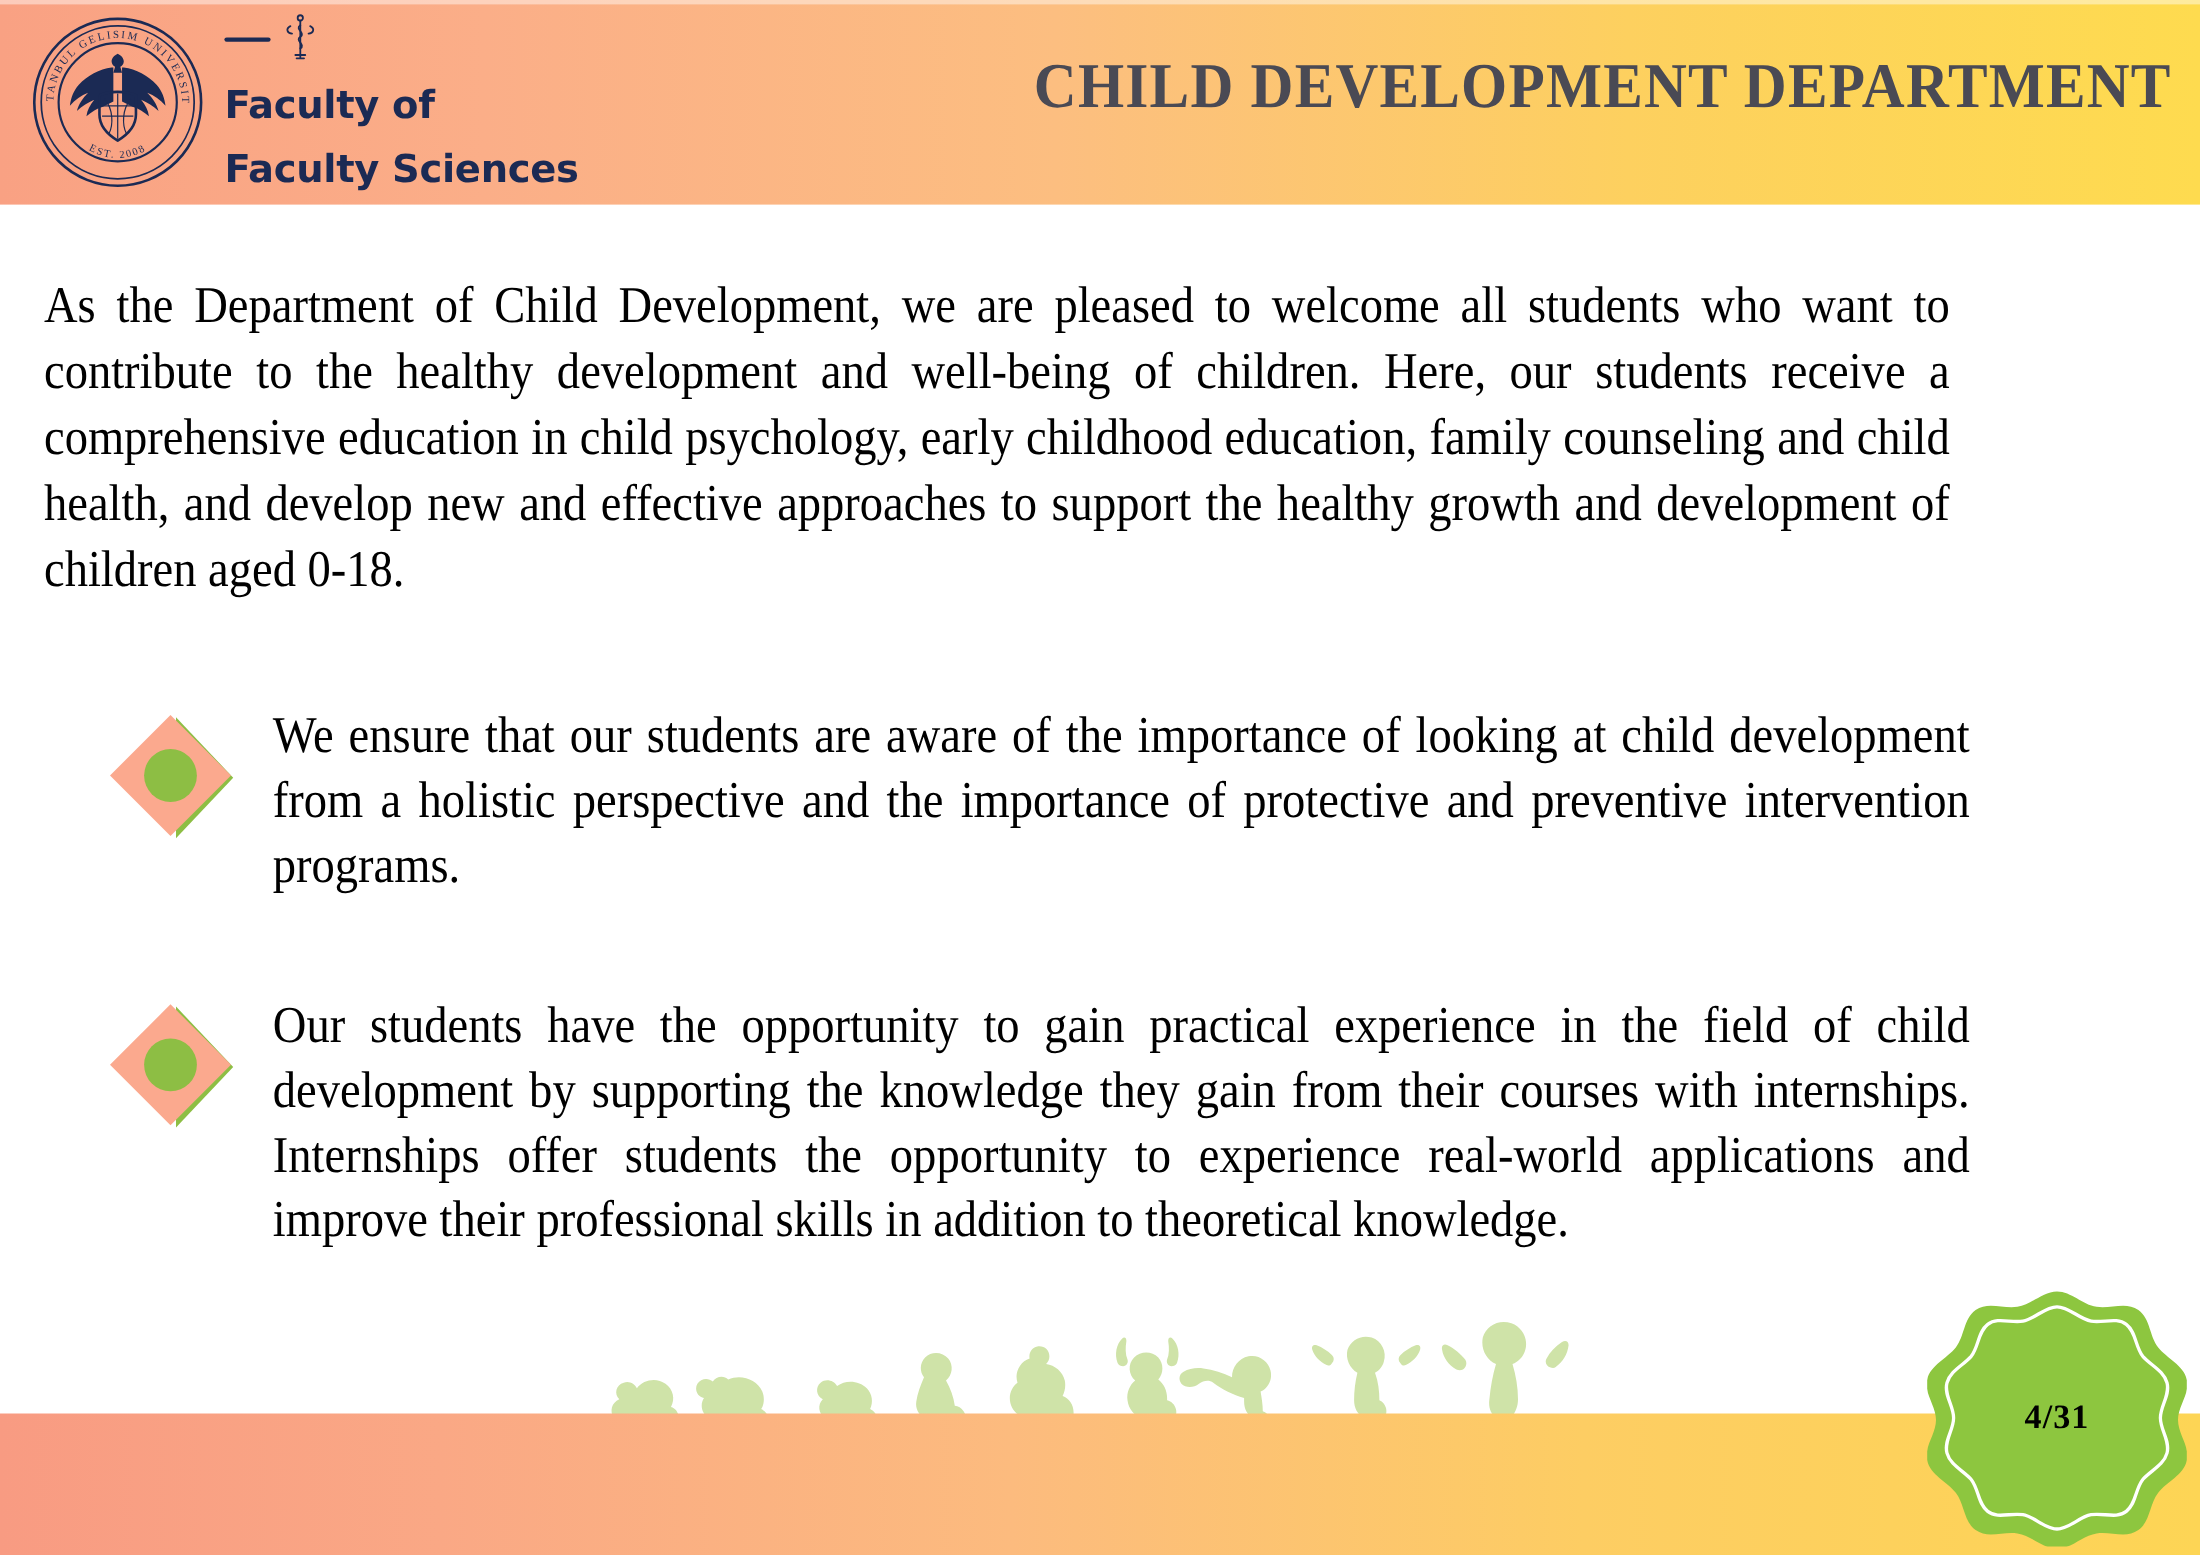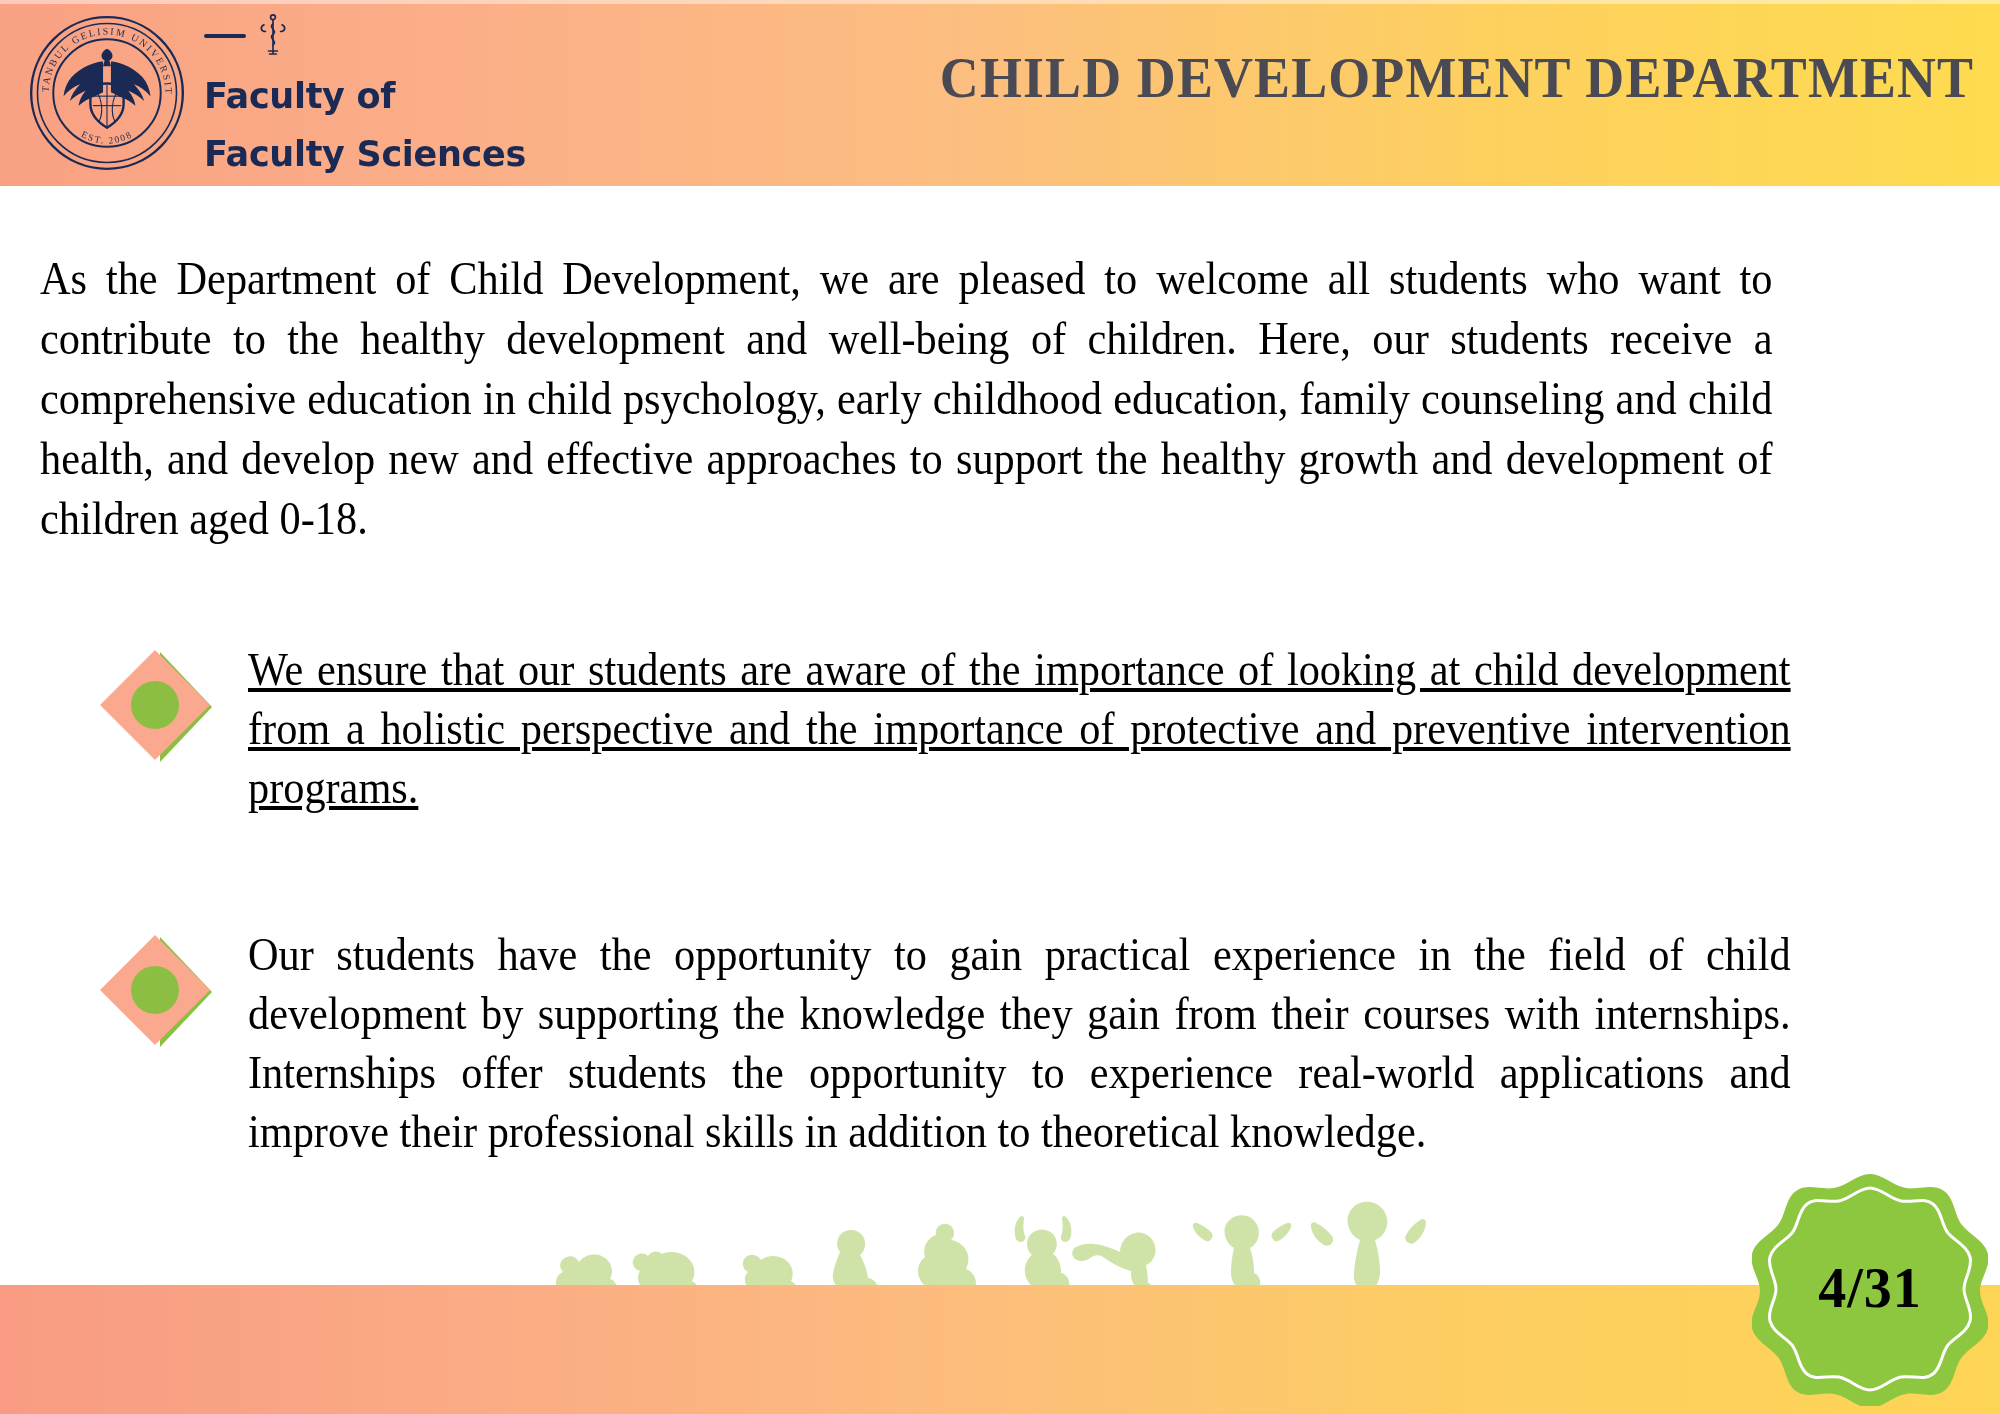--- a/index.html
+++ b/index.html
@@ -113,21 +113,21 @@
     position: absolute;
     left: 0;
     top: 640px;
     width: 2000px;
   }
   .bullet {
     position: relative;
     display: flex;
     align-items: flex-start;
   }
-  .bullet-1 { margin-bottom: 108px; text-decoration: underline; }
+  .bullet-1 { margin-bottom: 86px; }
 
   .diamond {
     position: relative;
     width: 118px;
     height: 118px;
     flex: 0 0 auto;
     margin-left: 98px;
     margin-top: 8px;
   }
   .diamond svg { display: block; }
@@ -175,21 +175,21 @@
   .badge-label {
     position: absolute;
     left: 0; top: 0;
     width: 236px;
     height: 236px;
     display: flex;
     align-items: center;
     justify-content: center;
     font-family: "Liberation Serif", serif;
     font-weight: bold;
-    font-size: 56px;
+    font-size: 31px;
     color: #000000;
     letter-spacing: 1px;
   }
 </style>
 </head>
 <body>
 
 <div class="slide">
 
   <div class="header">

